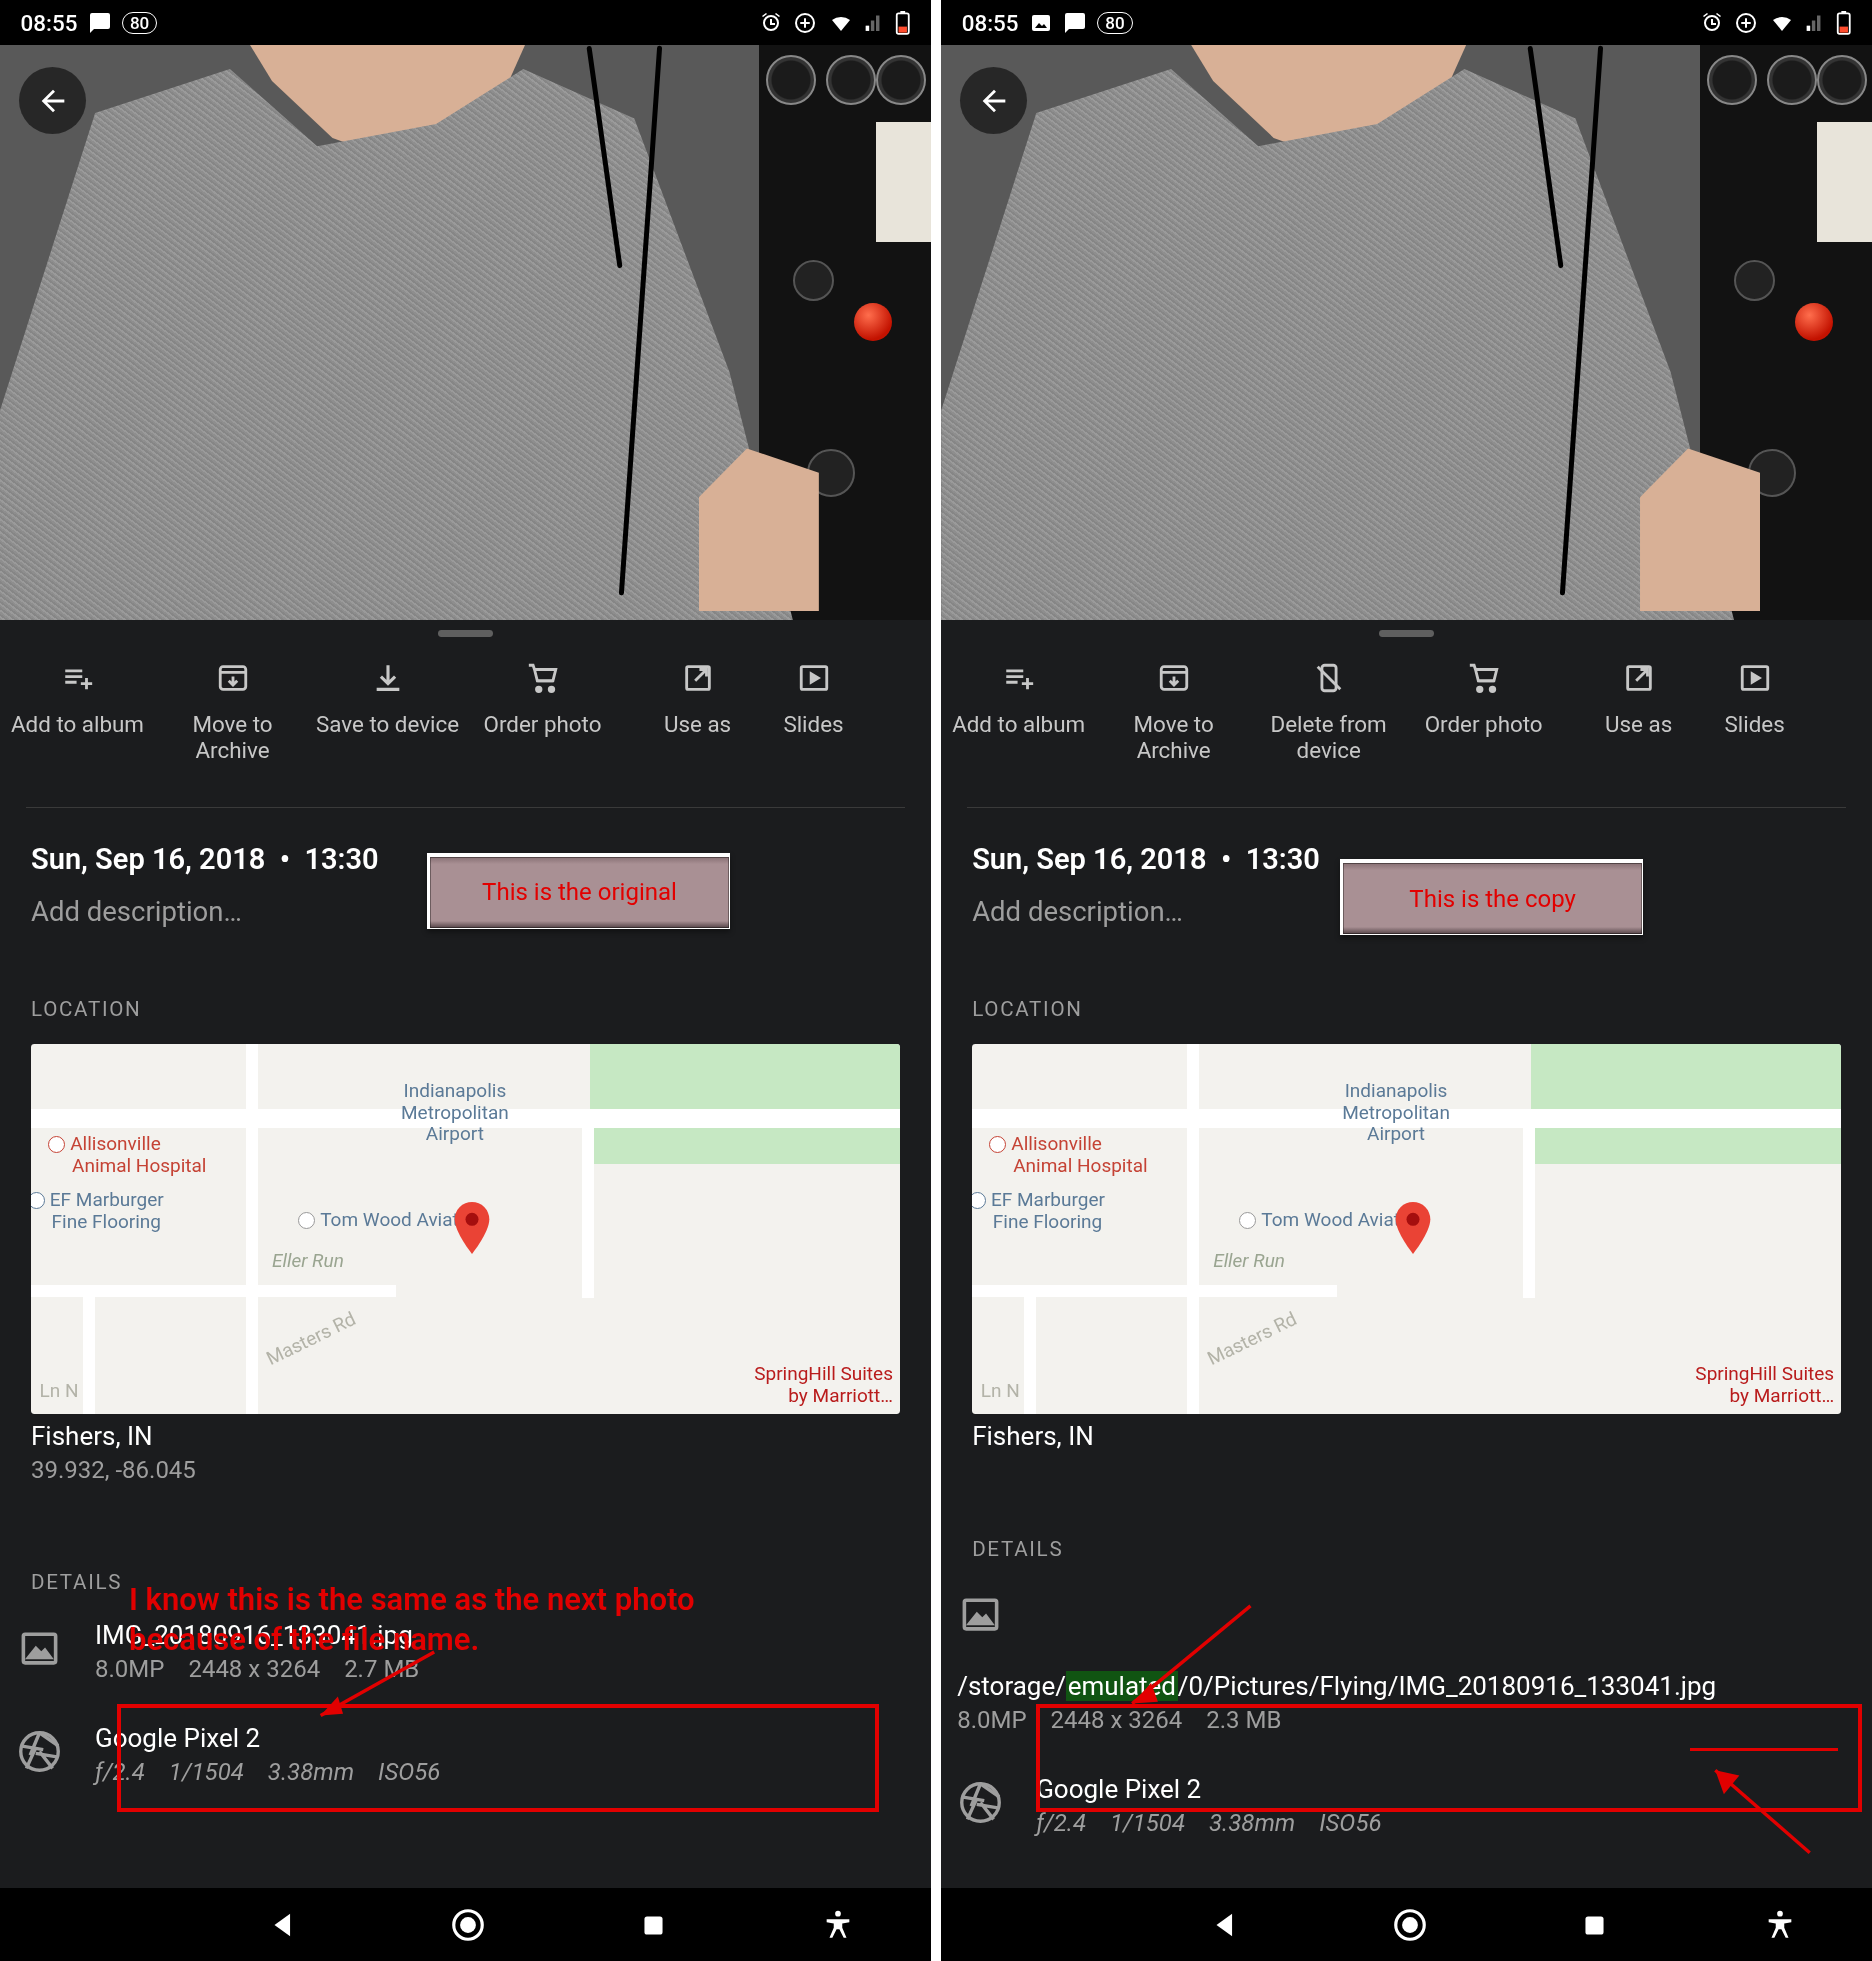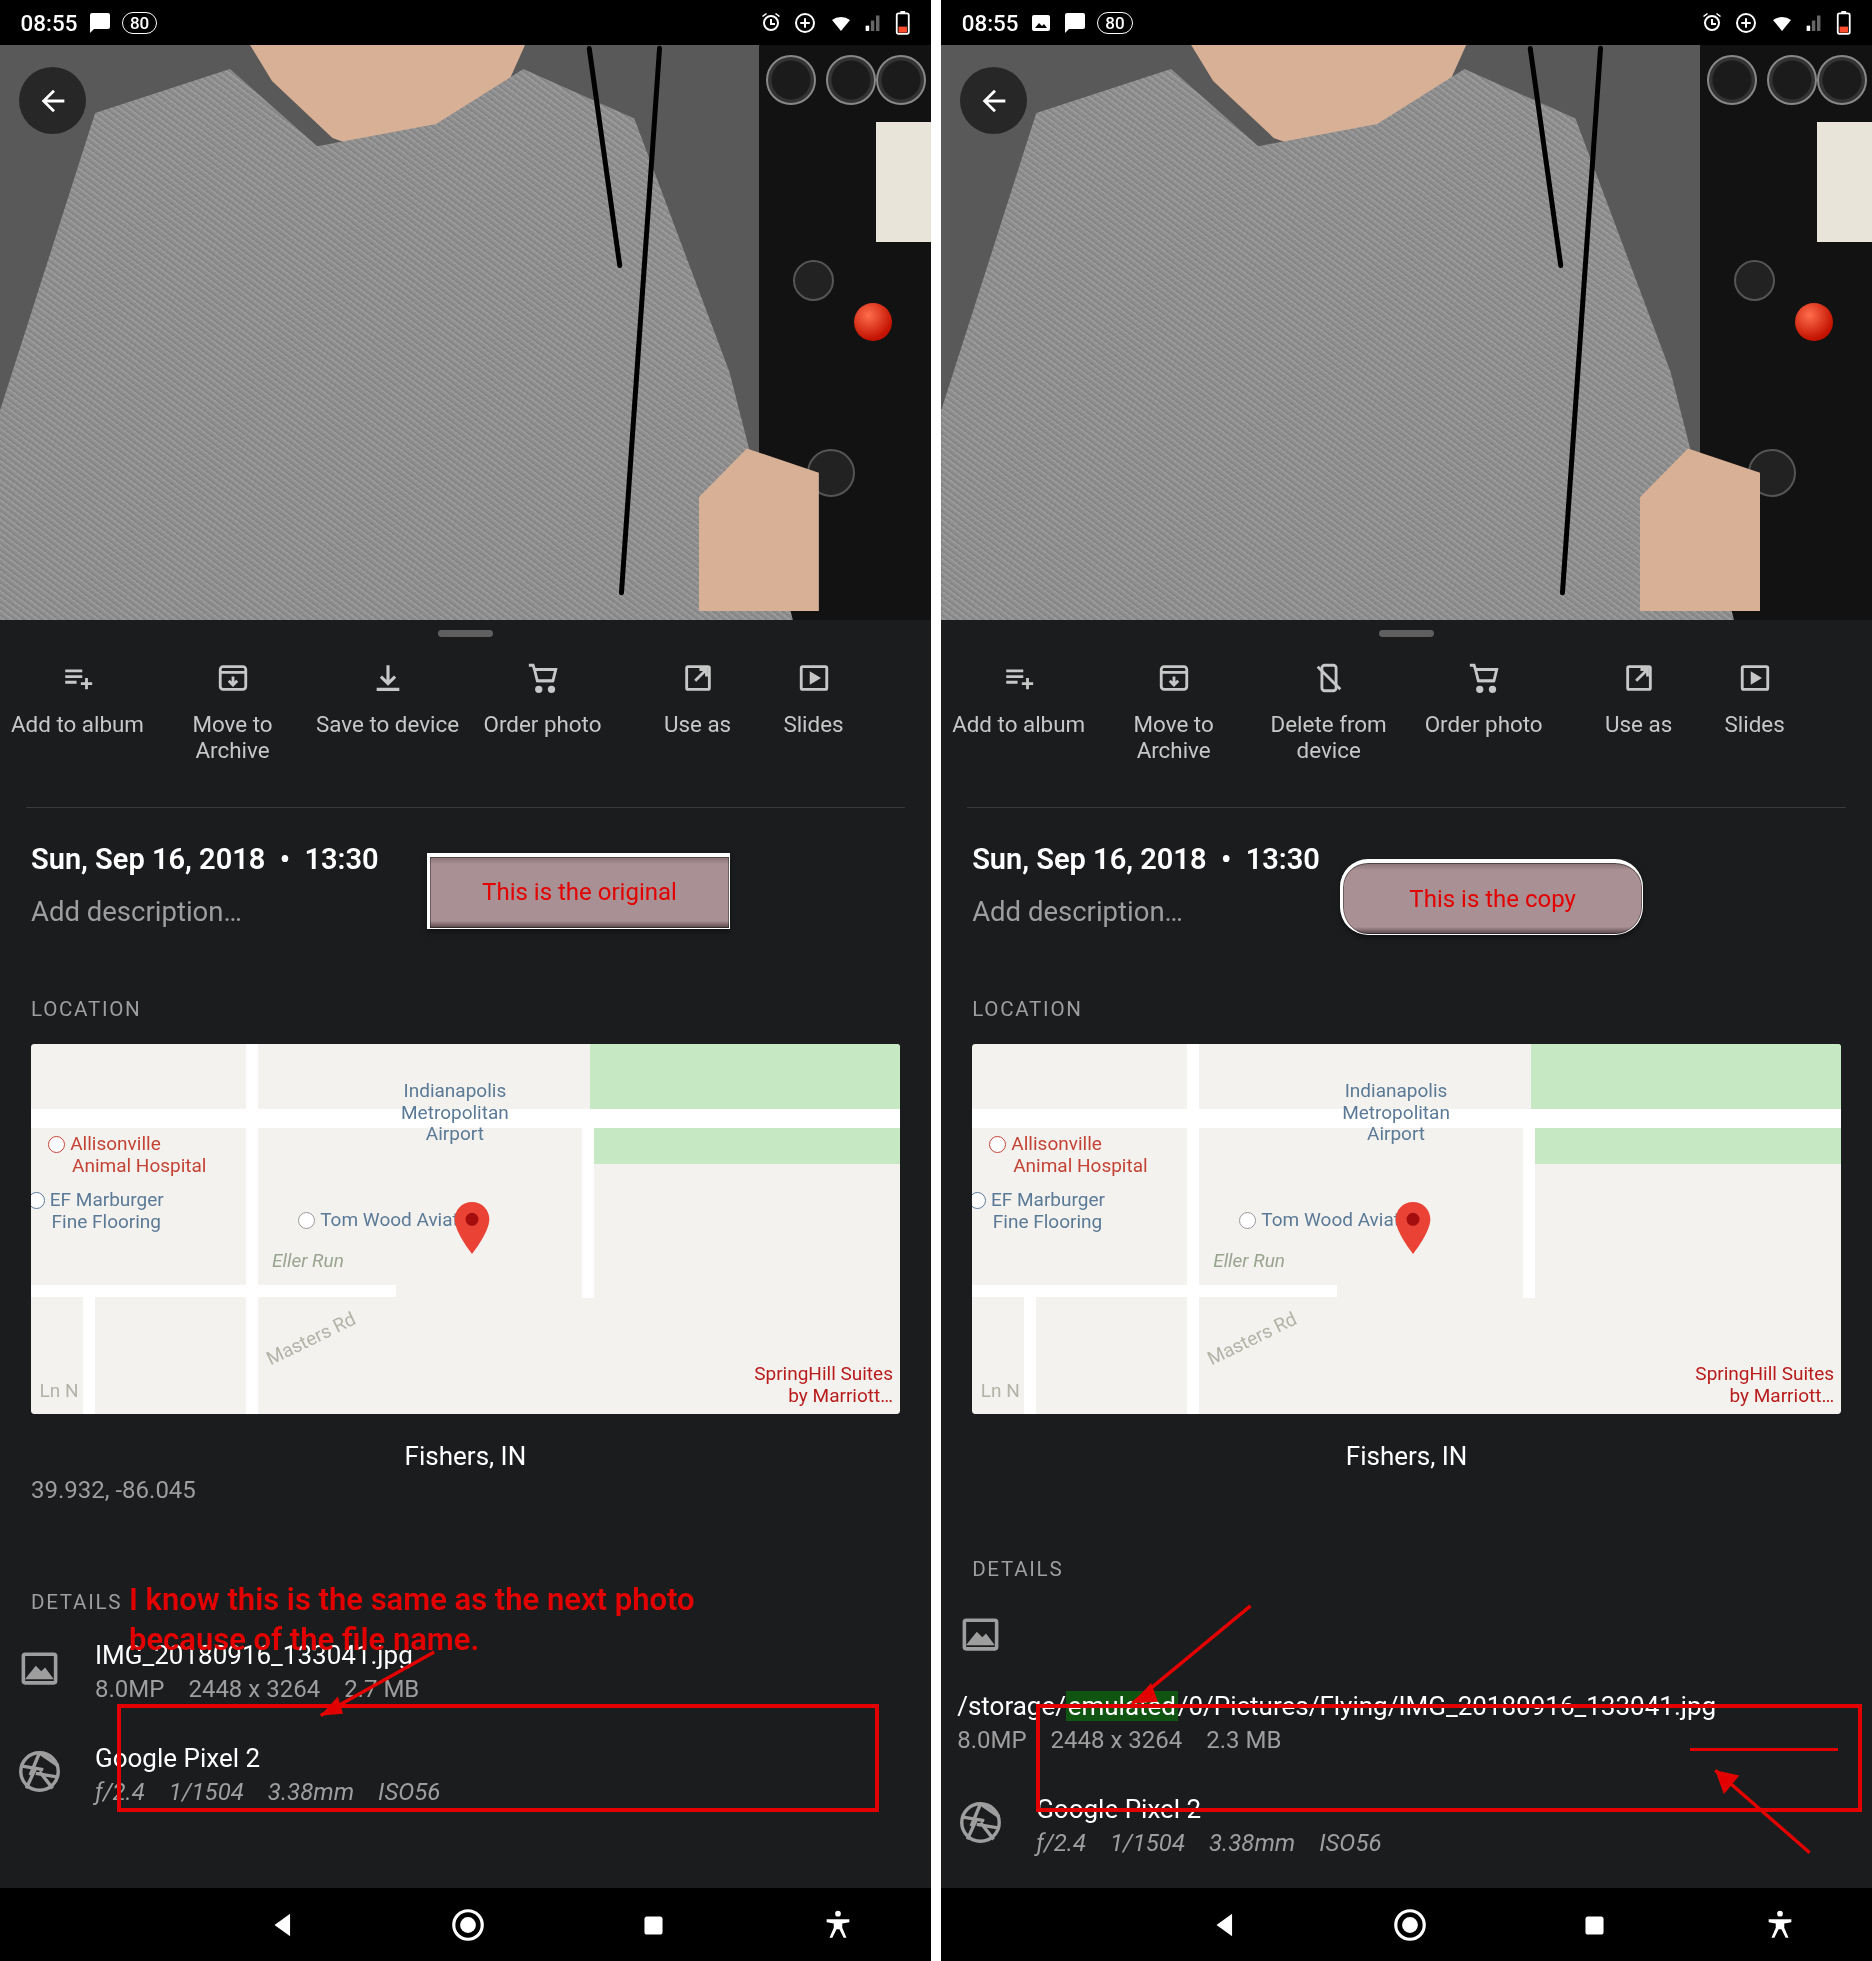--- a/index.html
+++ b/index.html
@@ -45,21 +45,21 @@
   .park { position:absolute; right:0; top:0; width:310px; height:120px; background:#c6e8c3; }
   .road { position:absolute; background:#fff; }
   .road.h { height:19px; width:100%; }
   .road.v { width:12px; height:100%; }
   .poi { position:absolute; color:#5b7a97; font-size:19px; line-height:1.15; }
   .poi.pink { color:#b91c1c;margin-left:44px; }
   .poi.red { color:#c54335; }
   .poi-dot { display:inline-block; width:17px; height:17px; border-radius:50%; border:1.7px solid currentColor; background:#fff; margin-right:5.2px; vertical-align:middle; }
   .map-pin { position:absolute; width:38px; height:52px; }
   .map-pin svg { width:38px; height:52px; }
-  .loc-city { color:#fff; font-size:26px; margin-top:27px;text-align:center; }
+  .loc-city { color:#fff; font-size:26px; margin-top:7px; }
   .loc-coords { color:#9e9e9e; font-size:24px; margin-top:5.2px; }
   .annot-red { position:absolute; color:#e20000; font-size:31px; font-weight:600; line-height:1.3; }
   .red-box { position:absolute; border:4.3px solid #e20000; }
   .details-row { display:flex; gap:33px; align-items:flex-start; padding:0 16px; margin-top:38px; }
   .detail-icon { width:46px; height:46px; display:flex; align-items:center; justify-content:center; color:#9e9e9e; margin-top:5.2px; }
   .detail-texts { flex:1; }
   .file-name { color:#fff; font-size:26px; }
   .file-meta { color:#9e9e9e; font-size:24px; margin-top:5.2px; display:flex; gap:24px; }
   .navbar { position:absolute; bottom:0; left:0; right:0; height:74px; background:#000; display:flex; align-items:center; justify-content:space-around; }
   .navbar .nic { width:46px; height:46px; display:flex; align-items:center; justify-content:center; color:#fff; }
@@ -448,21 +448,21 @@
     </div>
   </div>
 
   <div class="divider"></div>
 
   <div class="section" style="position:relative;">
     <div class="date-line">
       <span>Sun, Sep 16, 2018</span>&nbsp;&nbsp;•&nbsp;&nbsp;<span>13:30</span>
     </div>
     <div class="desc-input">Add description…</div>
-    <div class="badge" style="top:17px; left:399px;border-radius:28px;">This is the copy</div>
+    <div class="badge" style="top:17px; left:399px;">This is the copy</div>
 
     <div class="label-h">LOCATION</div>
     <div class="map">
       <div class="park"></div>
       <div class="road h" style="top:65px;"></div>
       <div class="road h" style="top:241px;left:0;width:42%;height:12px;"></div>
       <div class="road v" style="left:215px;"></div>
       <div class="road v" style="left:551px;top:65px;height:189px;"></div>
       <div class="road v" style="left:52px;top:241px;height:138px;"></div>
       <div class="poi" style="top:36px;left:370px;text-align:center;">

